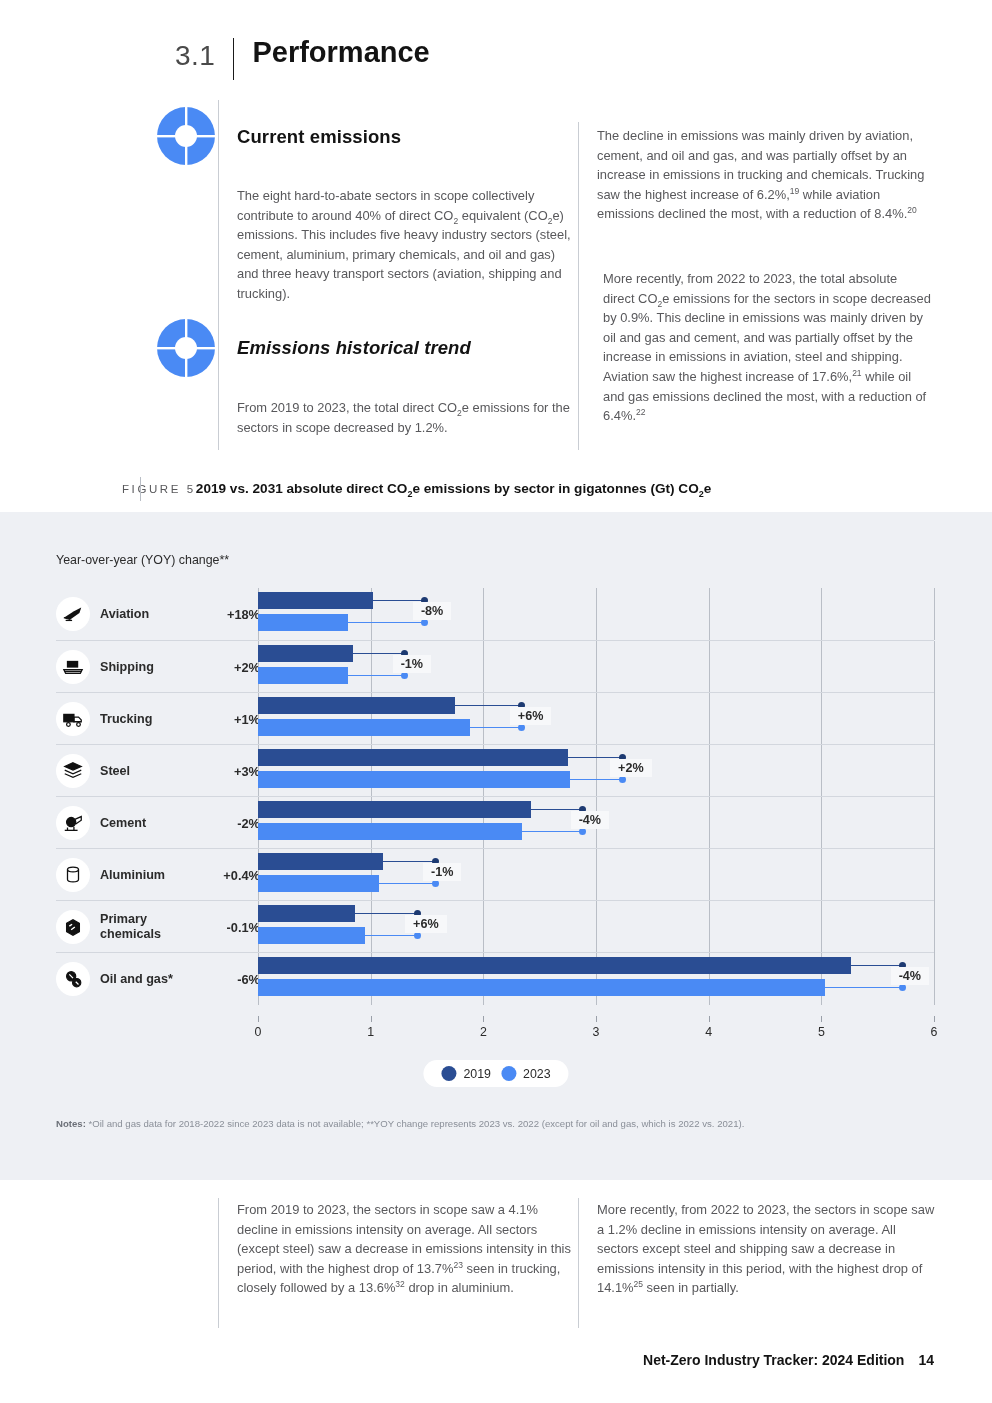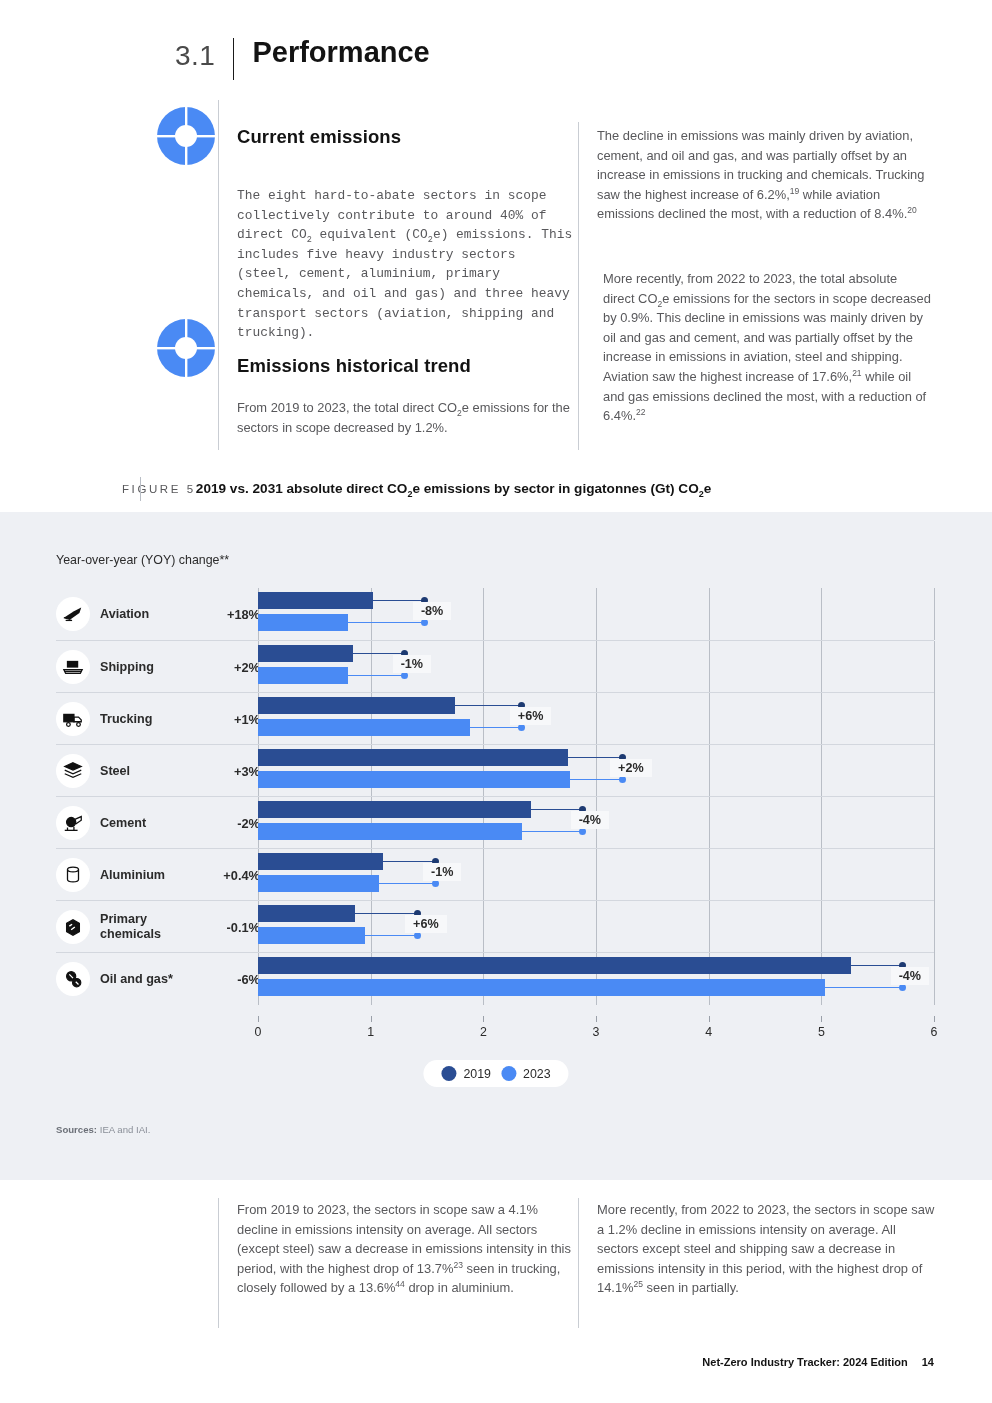--- a/index.html
+++ b/index.html
@@ -92,21 +92,21 @@
   
   .notes { position:absolute; left:56px; top:1116px; width:890px; font-size:9.6px;
            line-height:15px; color:#8a8f98; }
   .notes b { color:#6c7078; font-weight:bold; }
 
   
   .bot-rule { position:absolute; left:218px; top:1198px; width:1px; height:130px; background:#c9cdd3; }
   .bot-rule2 { position:absolute; left:578px; top:1198px; width:1px; height:130px; background:#c9cdd3; }
 
   
-  .footer { position:absolute; right:58px; bottom:35px; font-size:11px; color:#4a4a4a; }
+  .footer { position:absolute; right:58px; bottom:35px; font-size:14px; color:#4a4a4a; }
   .footer .ttl { font-weight:bold; color:#131313; }
   .footer .pg { font-weight:bold; color:#131313; margin-left:14px; }
 </style>
 </head>
 <body>
 
 <div class="sec-head">
   <div class="sec-num">3.1</div>
   <div class="sec-rule"></div>
   <div class="sec-title">Performance</div>
@@ -129,27 +129,27 @@
     <circle cx="31" cy="31" r="29" fill="#4a8af4"></circle>
     <circle cx="31" cy="31" r="11" fill="#ffffff"></circle>
     <rect x="30" y="0" width="2.4" height="62" fill="#ffffff"></rect>
     <rect x="0" y="30" width="62" height="2.4" fill="#ffffff"></rect>
   </svg>
 </div>
 
 <div class="col-left" style="top:126px;">
   <div class="h2">Current emissions</div>
 </div>
-<div class="col-left" style="top:186px;font-family:Liberation Mono, monospace;">
+<div class="col-left" style="top:186px;">
   <p class="para" style="margin:0;">
     <span>The eight hard-to-abate sectors in scope collectively contribute to around 40% of direct CO</span><sub>2</sub><span> equivalent (CO</span><sub>2</sub><span>e) emissions. This includes five heavy industry sectors (steel, cement, aluminium, primary chemicals, and oil and gas) and three heavy transport sectors (aviation, shipping and trucking).</span>
   </p>
 </div>
 
-<div class="col-left" style="top:355px;">
+<div class="col-left" style="top:337px;font-style:italic;">
   <div class="h2">Emissions historical trend</div>
 </div>
 <div class="col-left" style="top:398px;">
   <p class="para" style="margin:0;">
     <span>From 2019 to 2023, the total direct CO</span><sub>2</sub><span>e emissions for the sectors in scope decreased by 1.2%.</span>
   </p>
 </div>
 
 <div class="col-right" style="top:126px;">
   <p class="para" style="margin:0;">
@@ -415,31 +415,31 @@
       <span class="swatch" style="background: rgb(42, 77, 147);"></span>
       <span>2019</span>
     </div>
     <div class="item">
       <span class="swatch" style="background: rgb(74, 138, 244);"></span>
       <span>2023</span>
     </div>
   </div>
 
 <div class="notes">
-  <div style="margin-top:6px;">
-    <b>Sources:</b><span> IEA and IAI.</span>
+  <div>
+    <b>Notes:</b><span> *Oil and gas data for 2018-2022 since 2023 data is not available; **YOY change represents 2023 vs. 2022 (except for oil and gas, which is 2022 vs. 2021).</span>
   </div>
 </div>
 
 <div class="bot-rule"></div>
 <div class="bot-rule2"></div>
 
 <div class="col-left" style="top:1200px;">
   <p class="para" style="margin:0;">
-    <span>From 2019 to 2023, the sectors in scope saw a 4.1% decline in emissions intensity on average. All sectors (except steel) saw a decrease in emissions intensity in this period, with the highest drop of 13.7%</span><sup>23</sup><span> seen in trucking, closely followed by a 13.6%</span><sup>44</sup><span> drop in aluminium.</span>
+    <span>From 2019 to 2023, the sectors in scope saw a 4.1% decline in emissions intensity on average. All sectors (except steel) saw a decrease in emissions intensity in this period, with the highest drop of 13.7%</span><sup>23</sup><span> seen in trucking, closely followed by a 13.6%</span><sup>32</sup><span> drop in aluminium.</span>
   </p>
 </div>
 <div class="col-right" style="top:1200px;">
   <p class="para" style="margin:0;">
     <span>More recently, from 2022 to 2023, the sectors in scope saw a 1.2% decline in emissions intensity on average. All sectors except steel and shipping saw a decrease in emissions intensity in this period, with the highest drop of 14.1%</span><sup>25</sup><span> seen in partially.</span>
   </p>
 </div>
 
 <div class="footer">
   <span class="ttl">Net-Zero Industry Tracker: 2024 Edition</span><span class="pg">14</span>

